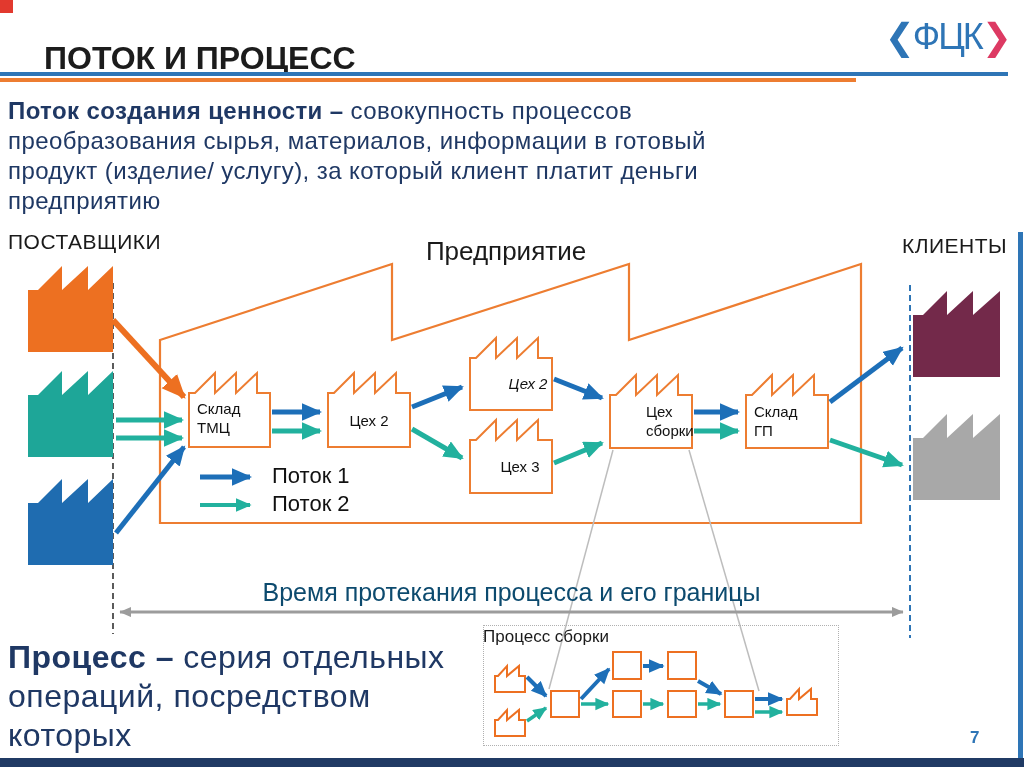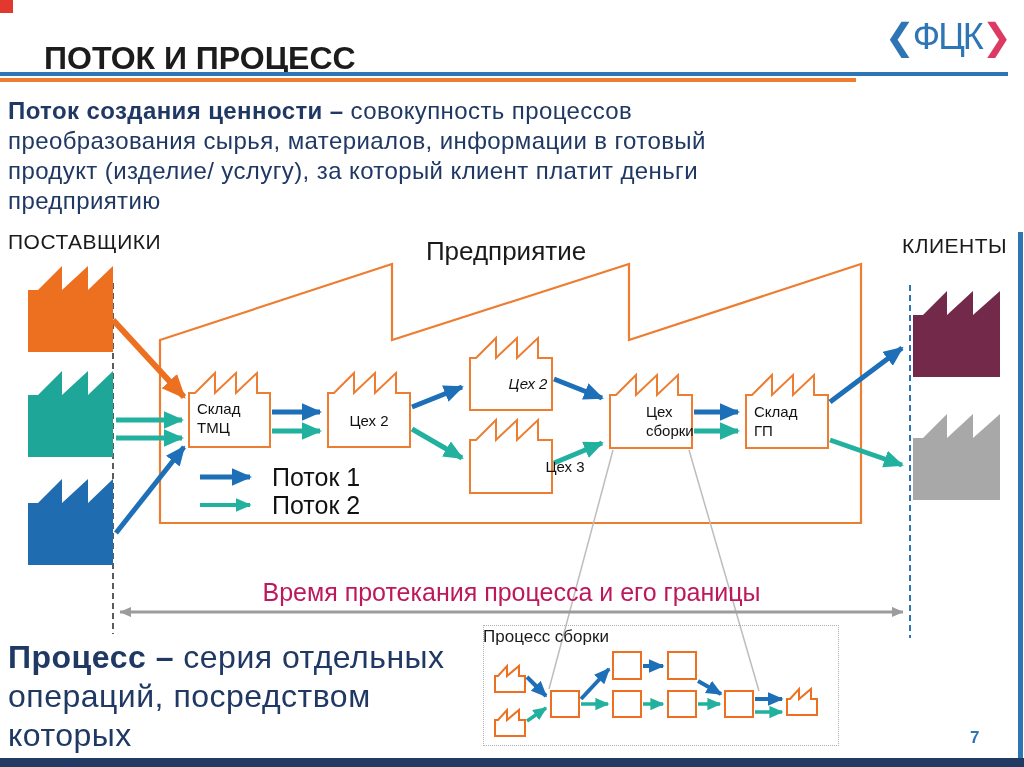--- a/index.html
+++ b/index.html
@@ -18,22 +18,22 @@
   #rule-orange{left:0;top:78px;width:856px;height:4px;background:#ED7D31;}
   #corner{left:0;top:0;width:13px;height:13px;background:#E2392E;}
   #def-flow{left:8px;top:96px;width:950px;font-size:24px;line-height:30px;letter-spacing:.4px;}
   #def-flow b,#def-process b{font-weight:bold;}
   #def-process{left:8px;top:638px;width:480px;font-size:32px;line-height:39px;letter-spacing:.5px;}
   #lbl-suppliers{left:8px;top:230px;font-size:21px;letter-spacing:.5px;}
   #lbl-clients{left:902px;top:234px;width:110px;font-size:21px;letter-spacing:.5px;}
   #lbl-enterprise{left:400px;top:236px;width:212px;text-align:center;font-size:26px;}
   .boxlbl{font-size:15px;line-height:19px;color:#111;}
   .ctr{text-align:center;}
-  .leglbl{font-size:25px;color:#111;}
-  #lbl-time{left:113px;top:578px;width:797px;text-align:center;font-size:25px;color:#be185d;}
+  .leglbl{font-size:22px;color:#111;}
+  #lbl-time{left:113px;top:578px;width:797px;text-align:center;font-size:25px;color:#0c4a6e;}
   #minibox{left:483px;top:625px;width:354px;height:119px;border:1px dotted #b0b0b0;background:transparent;}
   #mini-title{left:483px;top:627px;width:354px;font-size:17px;color:#1a1a1a;}
   #pagenum{left:970px;top:728px;font-size:17px;font-weight:bold;color:#2E75B6;}
   #bottombar{left:0;top:758px;width:1024px;height:9px;background:#203A64;}
   #rightbar{left:1018px;top:232px;width:5px;height:526px;background:#2E75B6;}
 </style>
 </head>
 <body>
 
 <div id="slide">
@@ -132,21 +132,21 @@
 предприятию</span></div>
 
   <div class="abs blk" id="lbl-enterprise">Предприятие</div>
   <div class="abs blk" id="lbl-suppliers">ПОСТАВЩИКИ</div>
   <div class="abs blk" id="lbl-clients">КЛИЕНТЫ</div>
 
   <div class="abs boxlbl preline" style="left:197px;top:399px;">Склад
 ТМЦ</div>
   <div class="abs boxlbl ctr" style="left:328px;top:411px;width:82px;">Цех 2</div>
   <div class="abs boxlbl ctr" style="left:487px;top:374px;width:82px;font-style:italic;">Цех 2</div>
-  <div class="abs boxlbl ctr" style="left:470px;top:457px;width:100px;padding-left:45px;">Цех 3</div>
+  <div class="abs boxlbl ctr" style="left:470px;top:457px;width:100px;">Цех 3</div>
   <div class="abs boxlbl preline" style="left:646px;top:402px;">Цех
 сборки</div>
   <div class="abs boxlbl preline" style="left:754px;top:402px;">Склад
 ГП</div>
 
   <div class="abs leglbl" style="left:272px;top:463px;">Поток 1</div>
   <div class="abs leglbl" style="left:272px;top:491px;">Поток 2</div>
 
   <div class="abs" id="lbl-time">Время протекания процесса и его границы</div>
 

